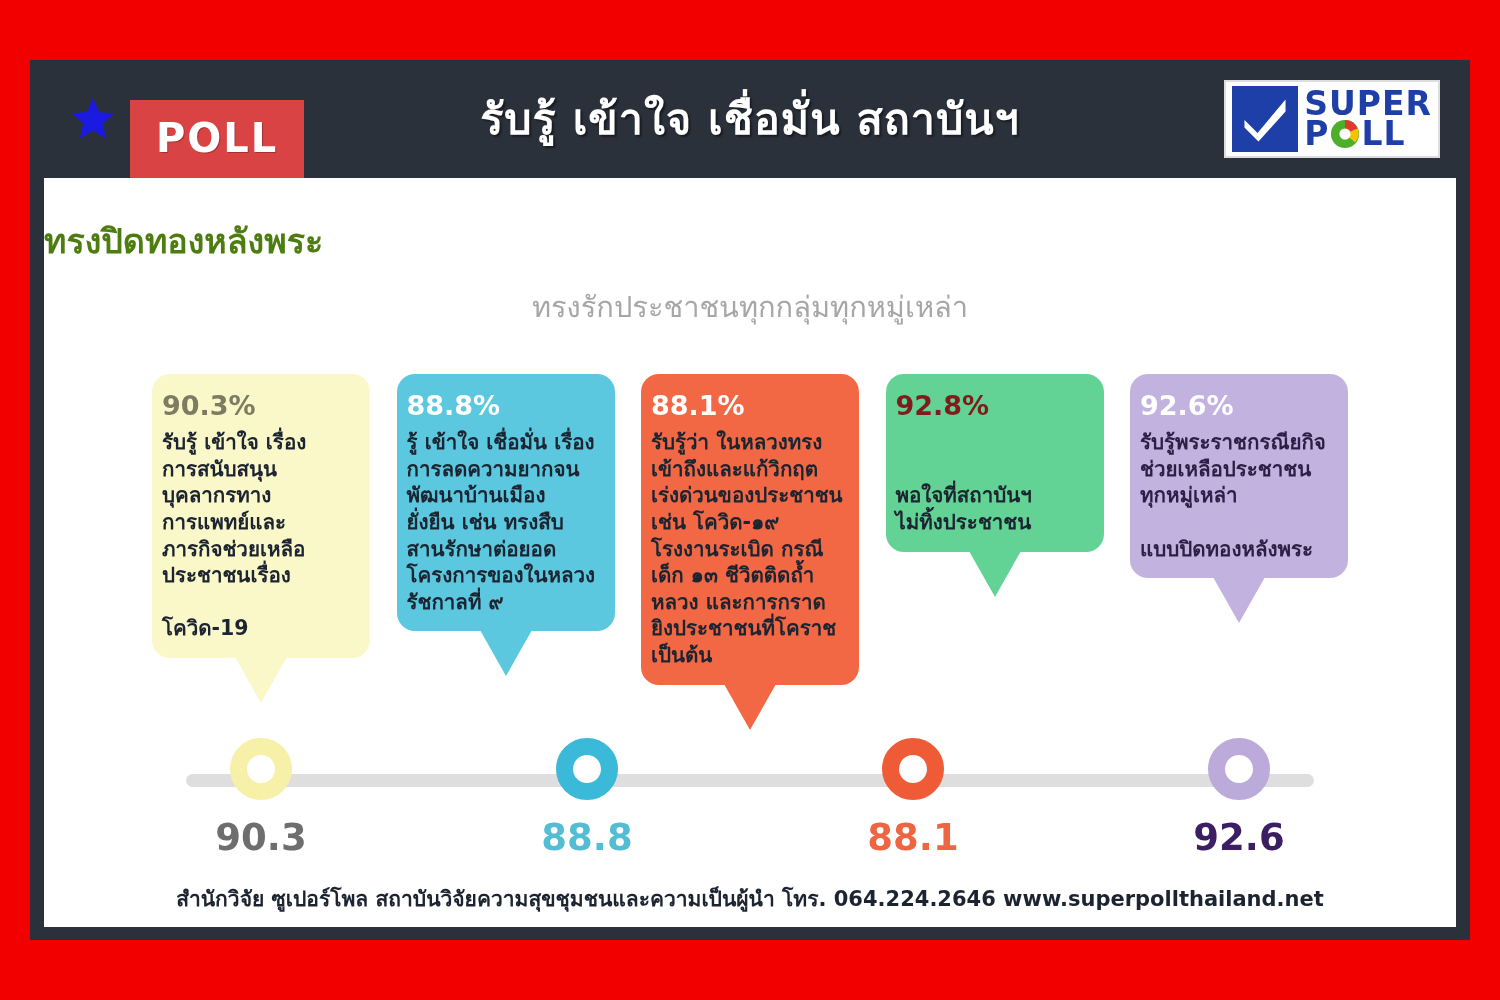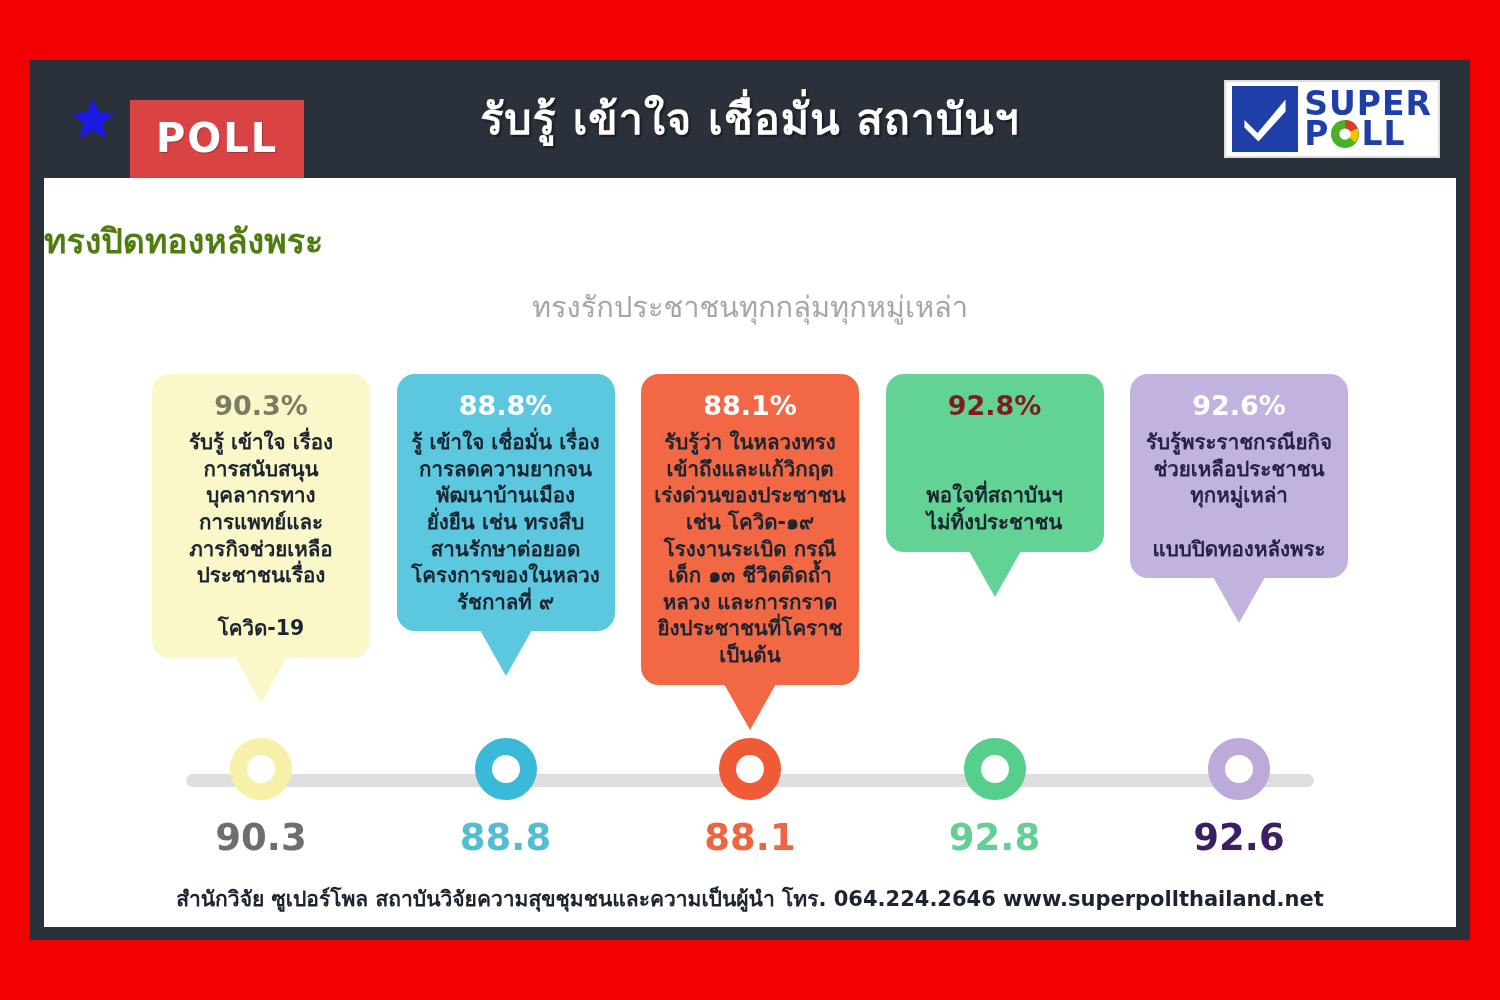--- a/index.html
+++ b/index.html
@@ -153,21 +153,21 @@
     display: flex;
     flex-direction: column;
     align-items: center;
   }
 
   .bubble {
     width: 100%;
     border-radius: 18px;
     padding: 16px 10px 16px 10px;
     position: relative;
-    text-align: center;
+    text-align: left;
   }
 
   .bubble-pct {
     font-size: 27px;
     font-weight: bold;
     margin-bottom: 8px;
     font-family: "DejaVu Sans", "Liberation Sans", sans-serif;
   }
 
   .bubble-text {
@@ -365,24 +365,20 @@
           </div>
           <div class="dot-wrap">
             <div class="donut" style="border-color: rgb(59, 185, 216);"></div>
             <div class="dot-value" style="color: rgb(83, 189, 212);">88.8</div>
           </div>
           <div class="dot-wrap">
             <div class="donut" style="border-color: rgb(239, 91, 54);"></div>
             <div class="dot-value" style="color: rgb(239, 101, 66);">88.1</div>
           </div>
           <div class="dot-wrap">
-            <div class="donut" style="border-color: rgb(86, 207, 140);"></div>
-            <div class="dot-value" style="color: rgb(100, 207, 147);">92.8</div>
-          </div>
-          <div class="dot-wrap">
             <div class="donut" style="border-color: rgb(187, 170, 218);"></div>
             <div class="dot-value" style="color: rgb(60, 31, 99);">92.6</div>
           </div>
         </div>
     </div>
 
     <div id="footer-line">สำนักวิจัย ซูเปอร์โพล สถาบันวิจัยความสุขชุมชนและความเป็นผู้นำ  โทร. 064.224.2646  www.superpollthailand.net</div>
   </div>
 </div>
 

